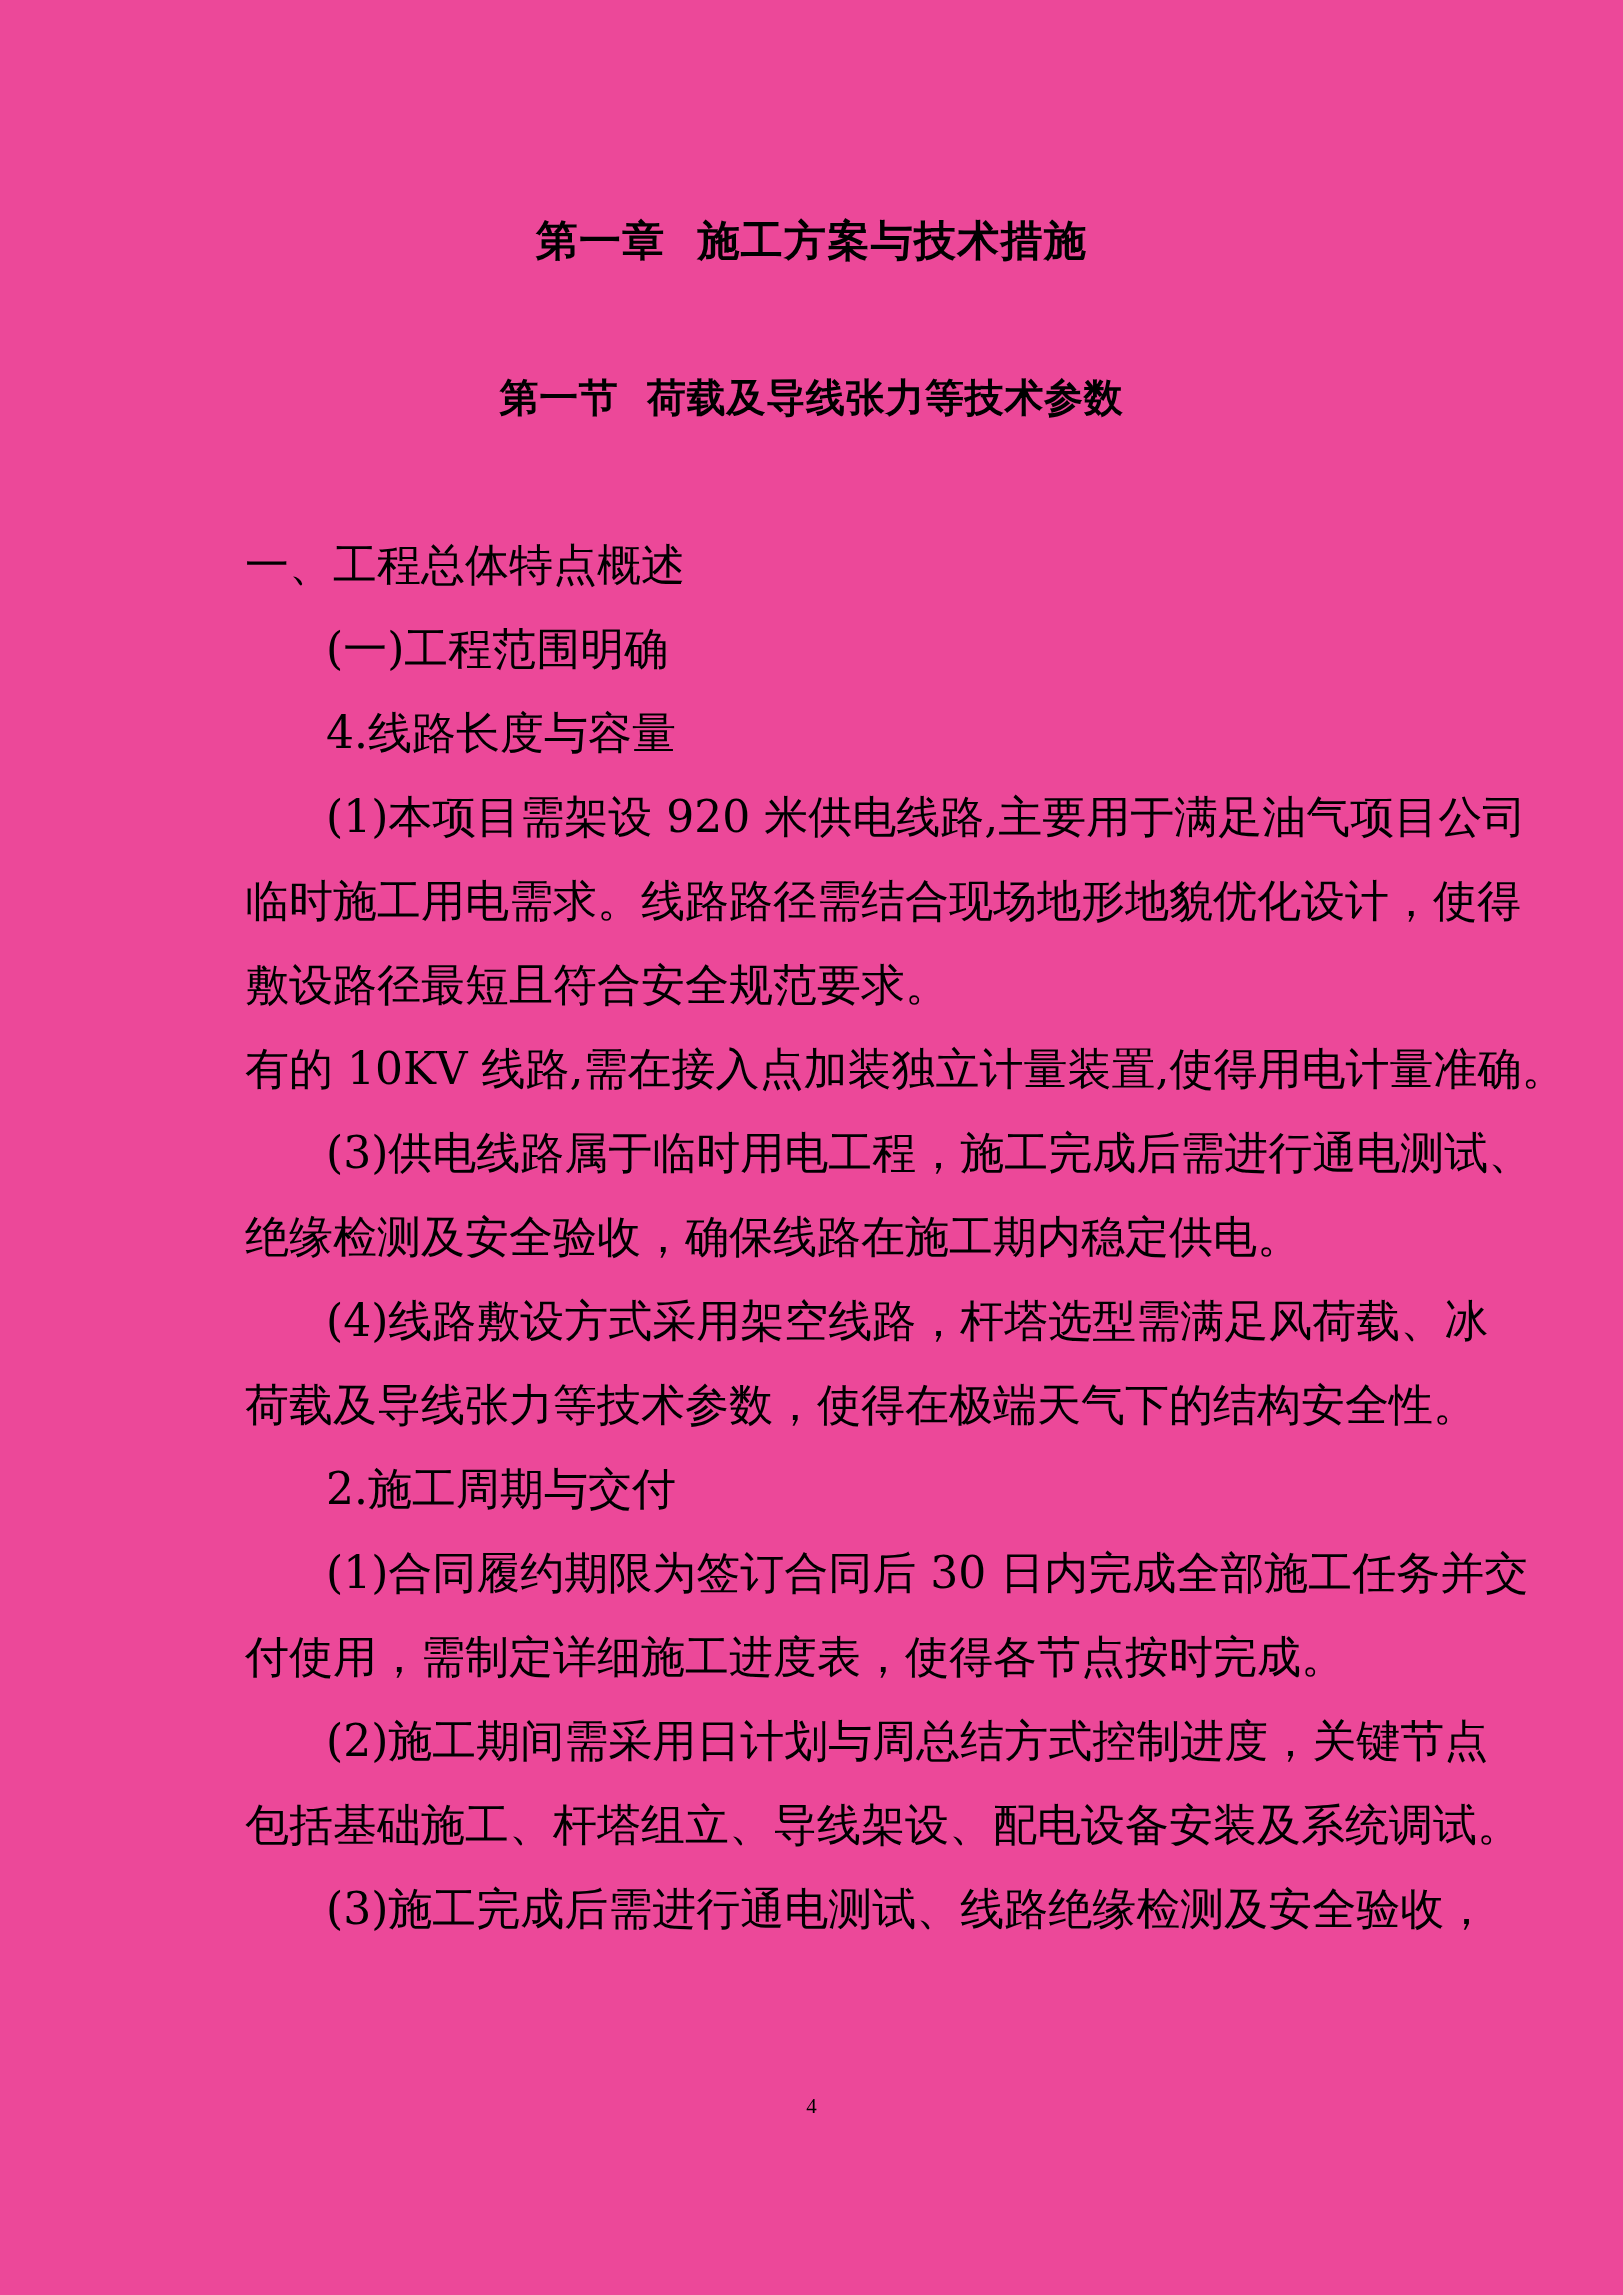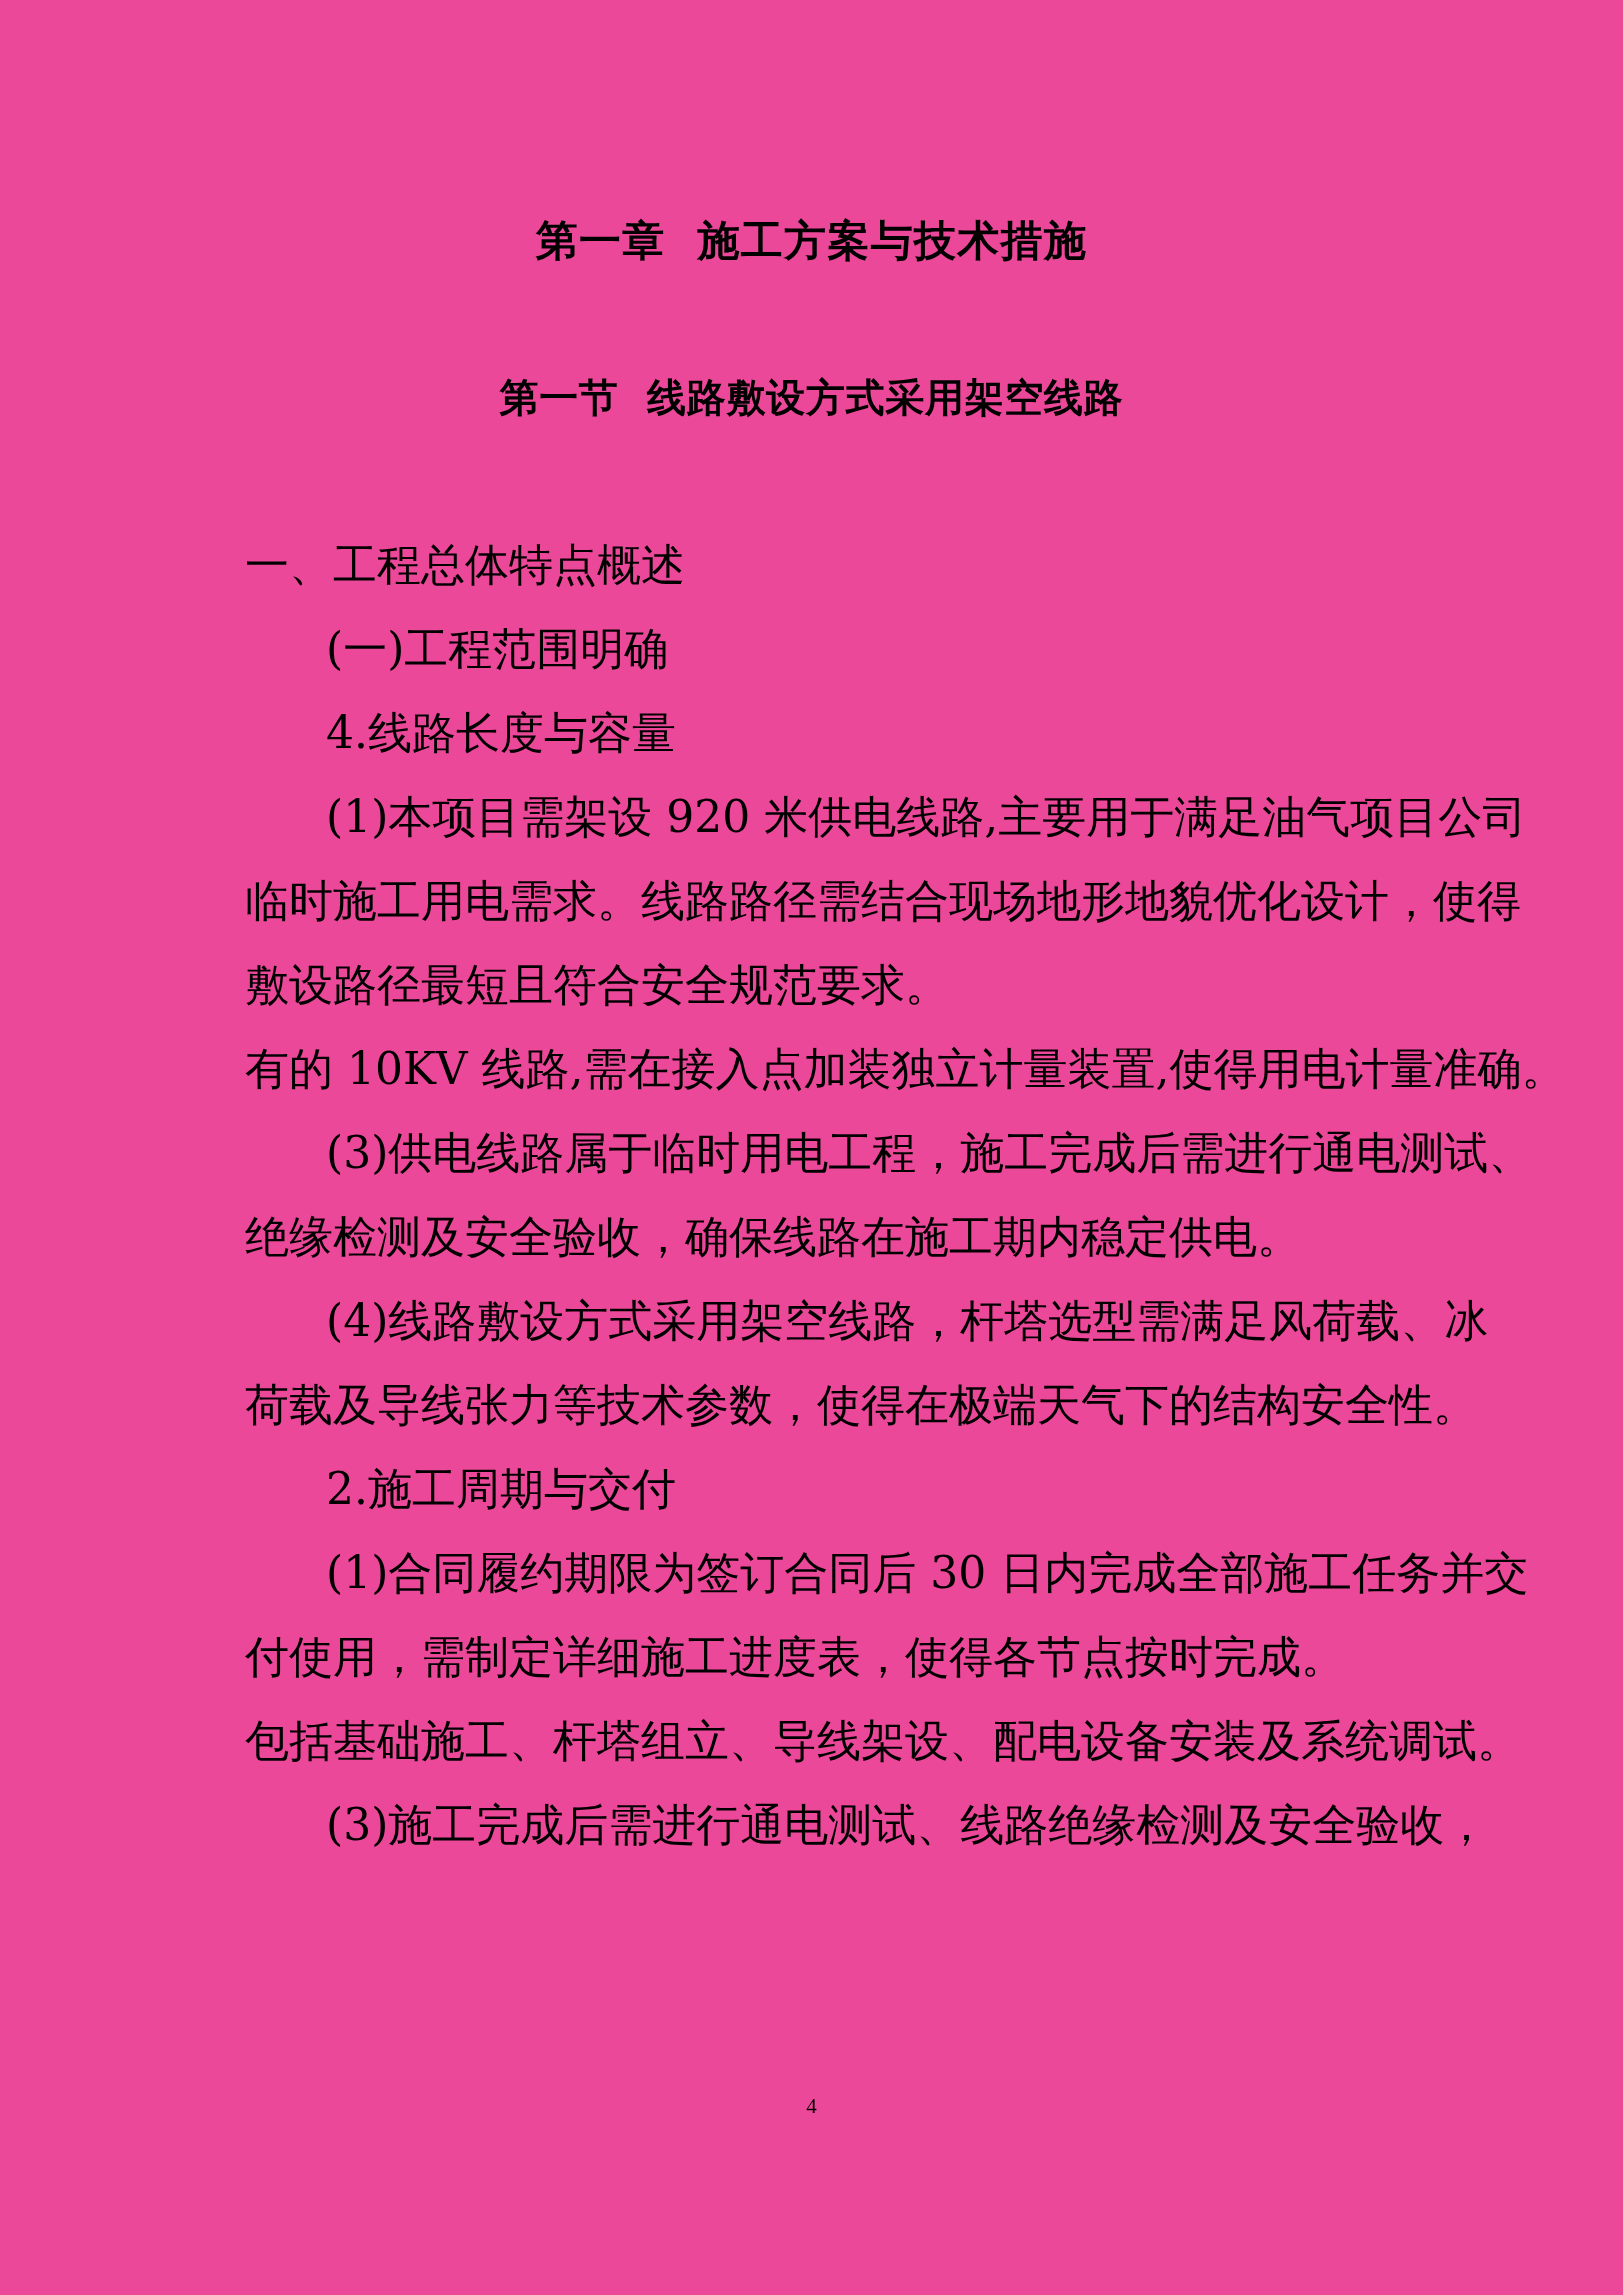--- a/index.html
+++ b/index.html
@@ -74,36 +74,37 @@
     font-family: "Liberation Serif", "DejaVu Serif", serif;
     font-size: 21px;
     line-height: 26px;
   }
 </style>
 </head>
 <body>
 
 <div class="page">
   <div class="chapter-title">第一章  施工方案与技术措施</div>
-  <div class="section-title">第一节  线路敷设方式采用架空线路</div>
+  <div class="section-title">第一节  荷载及导线张力等技术参数</div>
 
   <div class="body-text" id="body-text">
       <div class="line last">一、工程总体特点概述</div>
       <div class="line indent last">(一)工程范围明确</div>
       <div class="line indent last">4.线路长度与容量</div>
       <div class="line indent">(1)本项目需架设 920 米供电线路,主要用于满足油气项目公司</div>
       <div class="line">临时施工用电需求。线路路径需结合现场地形地貌优化设计，使得</div>
       <div class="line last">敷设路径最短且符合安全规范要求。</div>
       <div class="line">有的 10KV 线路,需在接入点加装独立计量装置,使得用电计量准确。</div>
       <div class="line indent">(3)供电线路属于临时用电工程，施工完成后需进行通电测试、</div>
       <div class="line last">绝缘检测及安全验收，确保线路在施工期内稳定供电。</div>
       <div class="line indent">(4)线路敷设方式采用架空线路，杆塔选型需满足风荷载、冰</div>
       <div class="line last">荷载及导线张力等技术参数，使得在极端天气下的结构安全性。</div>
       <div class="line indent last">2.施工周期与交付</div>
       <div class="line indent">(1)合同履约期限为签订合同后 30 日内完成全部施工任务并交</div>
       <div class="line last">付使用，需制定详细施工进度表，使得各节点按时完成。</div>
+      <div class="line indent">(2)施工期间需采用日计划与周总结方式控制进度，关键节点</div>
       <div class="line">包括基础施工、杆塔组立、导线架设、配电设备安装及系统调试。</div>
       <div class="line indent">(3)施工完成后需进行通电测试、线路绝缘检测及安全验收，</div>
     </div>
 
   <div class="page-number">4</div>
 </div>
 
 
 </body></html>

